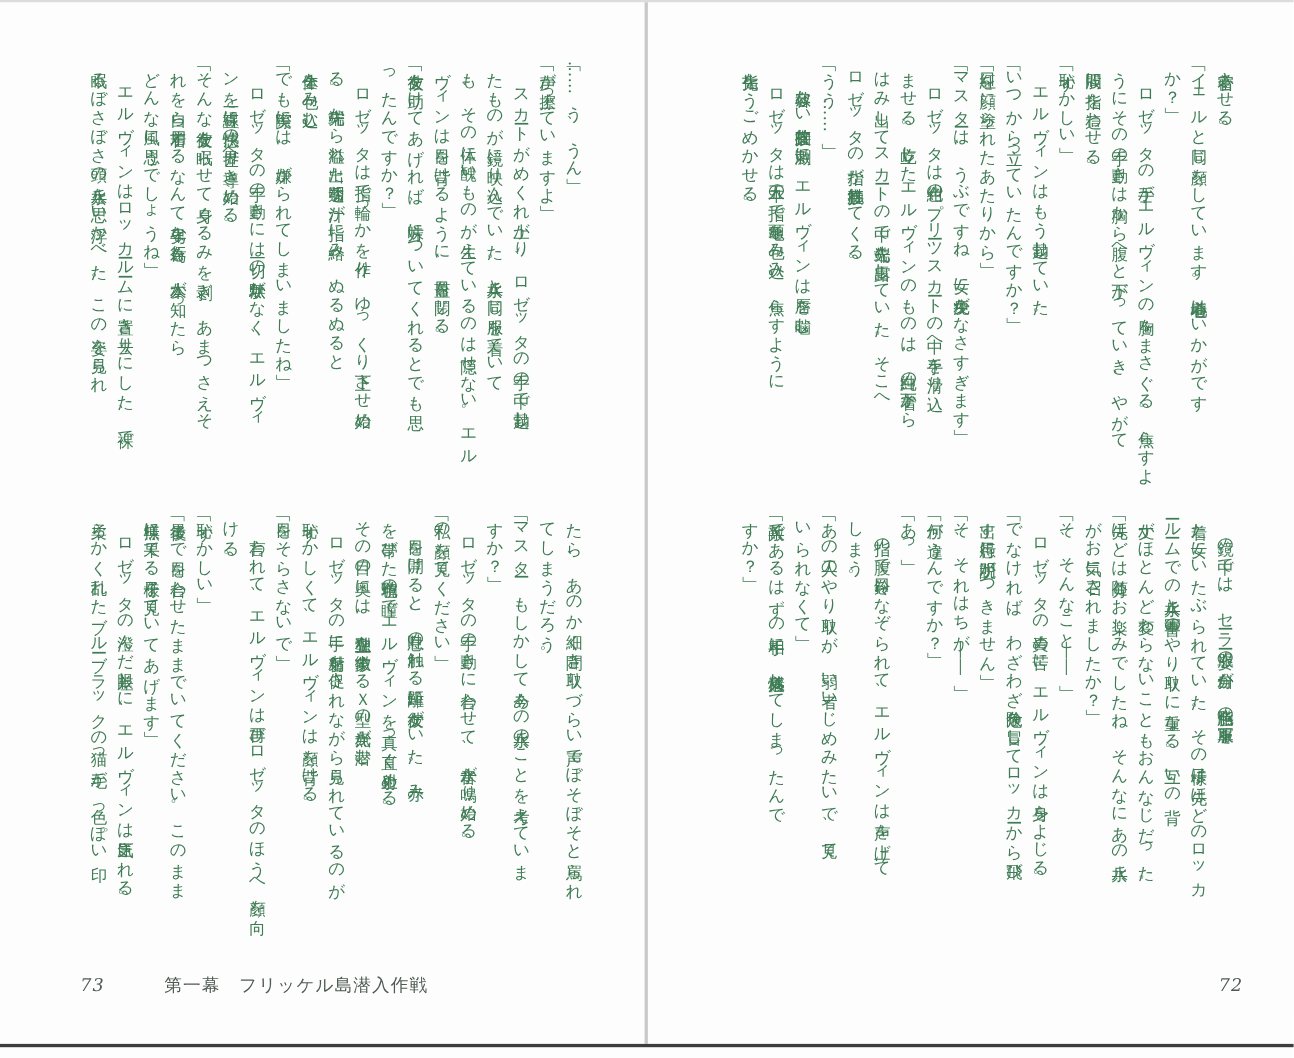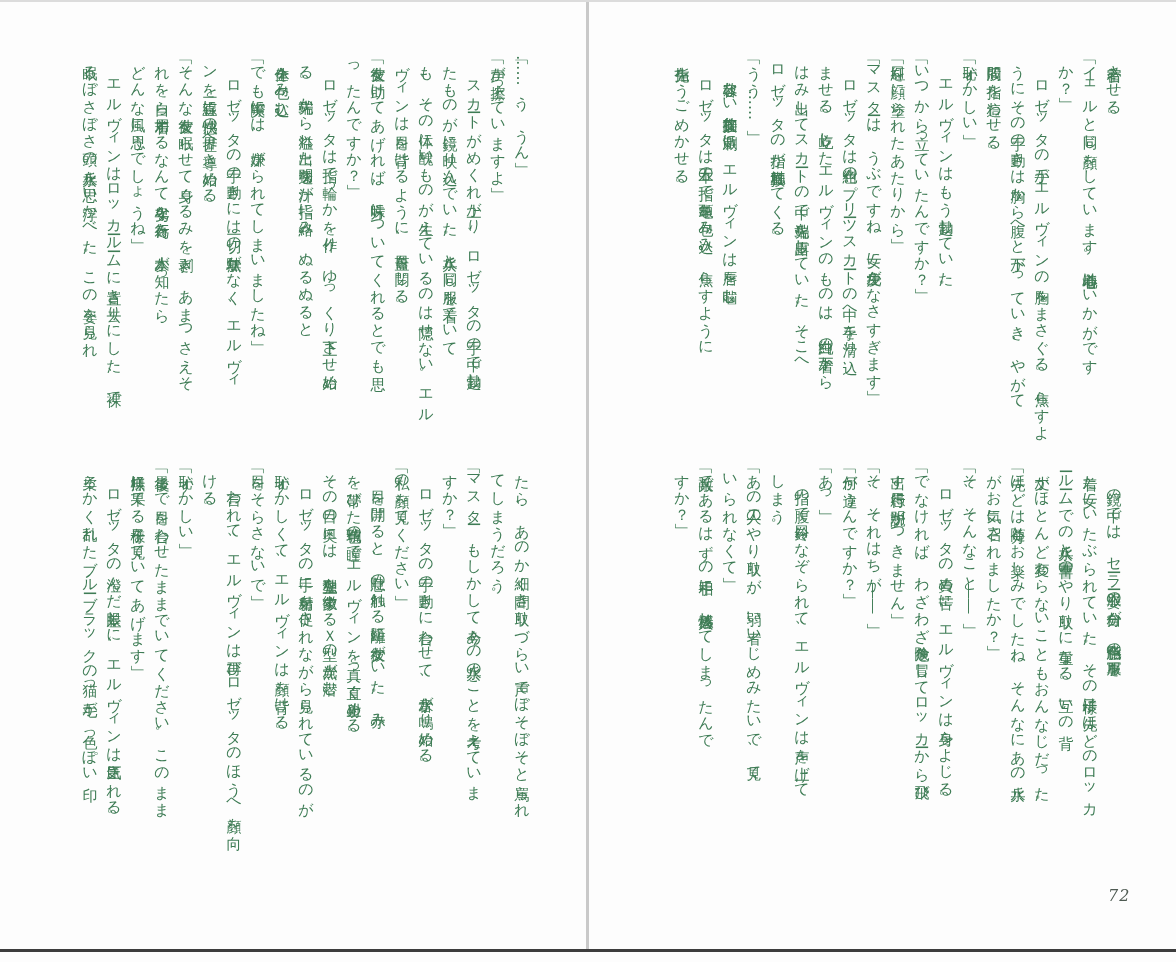--- a/index.html
+++ b/index.html
@@ -115,20 +115,24 @@
         <div class="tcol">恥ずかしくて、エルヴィンは顔を背ける。</div>
         <div class="tcol">「目をそらさないで」</div>
         <div class="tcol">　言われて、エルヴィンは再びロゼッタのほうへ顔を向</div>
         <div class="tcol">ける。</div>
         <div class="tcol">「恥ずかしい」</div>
         <div class="tcol">「最後まで目を合わせたままでいてください。このまま</div>
         <div class="tcol">無様に果てる様子を見ていてあげます」</div>
         <div class="tcol">　ロゼッタの澄んだ眼差しに、エルヴィンは気圧される。</div>
         <div class="tcol">柔らかく乱れたブルーブラックの猫っ毛が、色っぽい印</div>
       </div>
+    <div class="footer">
+      <span class="page-num">73</span>
+      <span class="chapter">第一幕　フリッケル島潜入作戦</span>
+    </div>
   </div>
 
   <div class="page right">
     <div class="vblock block-top">
         <div class="tcol">密着させる。</div>
         <div class="tcol">「イェルと同じ顔をしています。着心地はいかがです</div>
         <div class="tcol">か？」</div>
         <div class="tcol">　ロゼッタの手がエルヴィンの胸をまさぐる。焦らすよ</div>
         <div class="tcol">うにその手の動きは胸から腹へと下がっていき、やがて</div>
         <div class="tcol">股間に指を這わせる。</div>

